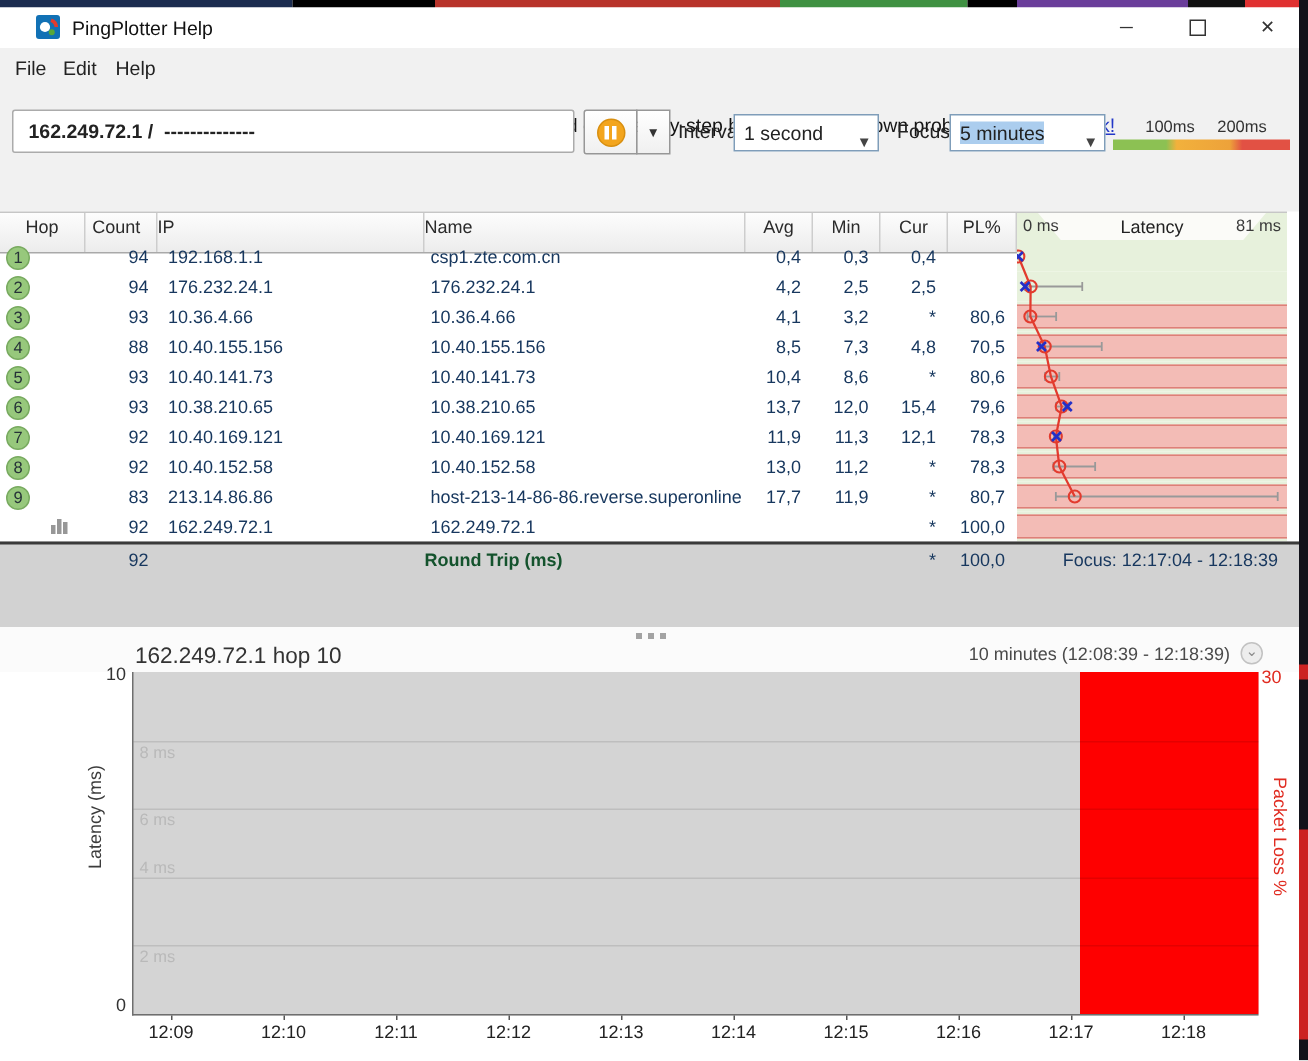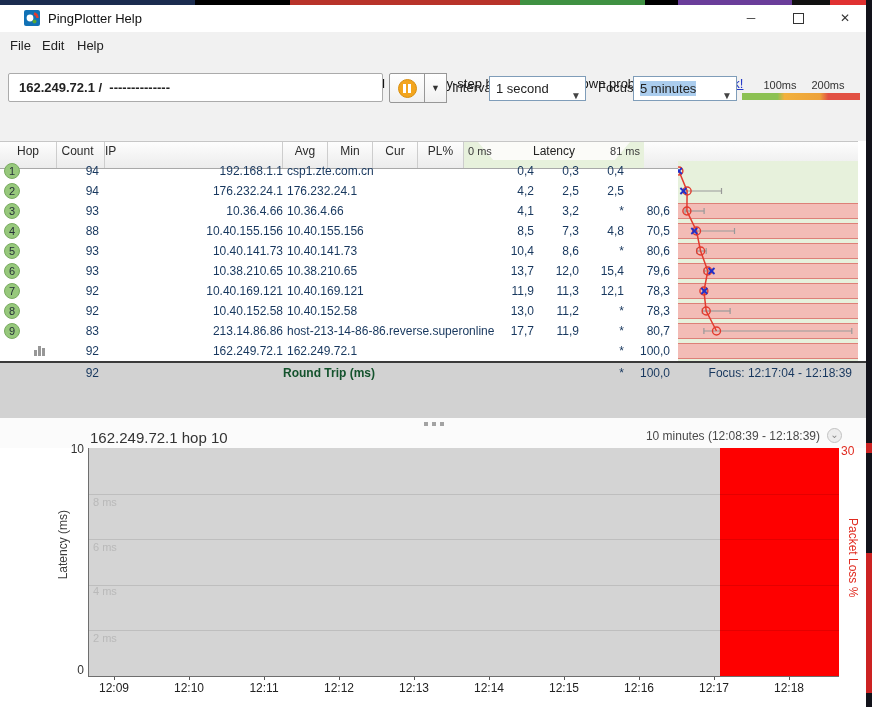--- a/index.html
+++ b/index.html
@@ -33,21 +33,21 @@
   .selhl{background:#abcdee;}
   .legendbar{position:absolute;top:93px;left:742px;width:118px;height:7px;
      background:linear-gradient(90deg,#8cc153 0%,#8cc153 30%,#f2b13c 36%,#eda23a 66%,#e25144 73%,#e25144 100%);}
   .legendlbl{position:absolute;top:79px;transform:translateX(-50%);font-size:11px;color:#333;}
   
   .hdr{position:absolute;left:0;top:141px;width:858px;height:28px;display:flex;font-size:12px;color:#2b2b2b;
        background:linear-gradient(#fdfdfd,#ececec);border-top:1px solid #c6c6c6;border-bottom:1px solid #a9a9a9;box-sizing:border-box;}
   .hdr .cell{text-align:center;border-right:1px solid #cdcdcd;line-height:18px;}
   .cell{box-sizing:border-box;flex:0 0 auto;overflow:hidden;white-space:nowrap;}
   .c-hop{width:57px}.c-count{width:48px;text-align:right;padding-right:6px}
-  .c-ip{width:178px;padding-left:7px;text-align:right}.c-name{width:214px;padding-left:4px;text-align:left}
+  .c-ip{width:178px;padding-left:7px;text-align:left}.c-name{width:214px;padding-left:4px;text-align:left}
   .c-avg,.c-min,.c-cur{width:45px;text-align:right;padding-right:8px}
   .c-pl{width:46px;text-align:right;padding-right:8px}
   .c-graph{width:180px;position:relative;border-right:none !important;}
   .hdr .c-ip,.hdr .c-name{text-align:left;padding-left:0;}
   .hdr .c-avg,.hdr .c-min,.hdr .c-cur,.hdr .c-pl{text-align:center;padding-right:0;}
   .rows{position:absolute;left:0;top:161px;width:858px;height:200px;}
   .row{display:flex;height:20px;line-height:20px;font-size:12px;color:#17375e;}
   .badge{display:inline-block;width:16px;height:16px;margin:2px 0 0 4px;border-radius:50%;background:#97c87c;
          border:1px solid #79ab60;box-sizing:border-box;text-align:center;line-height:14px;font-size:11px;color:#263238;}
   .baricon{display:flex;align-items:flex-end;gap:1px;margin:5px 0 0 34px;height:10px;}
@@ -152,20 +152,21 @@
     <span class="arr" style="top:7px">▼</span>
   </div>
   <span class="legendlbl" style="left:780px">100ms</span>
   <span class="legendlbl" style="left:828px">200ms</span>
   <div class="legendbar"></div>
 
   <div class="hdr">
     <div class="cell c-hop">Hop</div>
     <div class="cell c-count">Count</div>
     <div class="cell c-ip">IP</div>
+    <div class="cell c-name">Name</div>
     <div class="cell c-avg">Avg</div>
     <div class="cell c-min">Min</div>
     <div class="cell c-cur">Cur</div>
     <div class="cell c-pl">PL%</div>
     <div class="cell c-graph gclean">
       <div class="hdrtab">Latency</div>
       <span class="hdrms" style="left:4px">0 ms</span>
       <span class="hdrms" style="right:4px">81 ms</span>
     </div>
   </div>
@@ -377,21 +378,21 @@
   </div>
 
   <span class="yl" style="left:62px;top:442px;width:22px;text-align:right">10</span>
   <span class="yl" style="left:62px;top:663px;width:22px;text-align:right">0</span>
   <span class="vlat">Latency (ms)</span>
   <div class="plot" id="plot">
       <div class="redblock" style="left: 631px; width: 119px;"></div>
       <div class="gline" style="top: 182.4px;"></div>
       <span class="glabel" style="top: 184.4px;">2 ms</span>
       <div class="gline" style="top: 136.8px;"></div>
-      <span class="glabel" style="top: 137px;">4 ms</span>
+      <span class="glabel" style="top: 125px;">4 ms</span>
       <div class="gline" style="top: 91.2px;"></div>
       <span class="glabel" style="top: 93.2px;">6 ms</span>
       <div class="gline" style="top: 45.6px;"></div>
       <span class="glabel" style="top: 47.6px;">8 ms</span>
     </div>
   <span class="yl" style="left:841px;top:444px;color:#e02b20">30</span>
   <span class="vpl">Packet Loss %</span>
   <div id="xaxis">
       <div class="tick" style="left: 114px;"></div>
       <span class="tlabel" style="left: 114px; text-align: center;">12:09</span>

